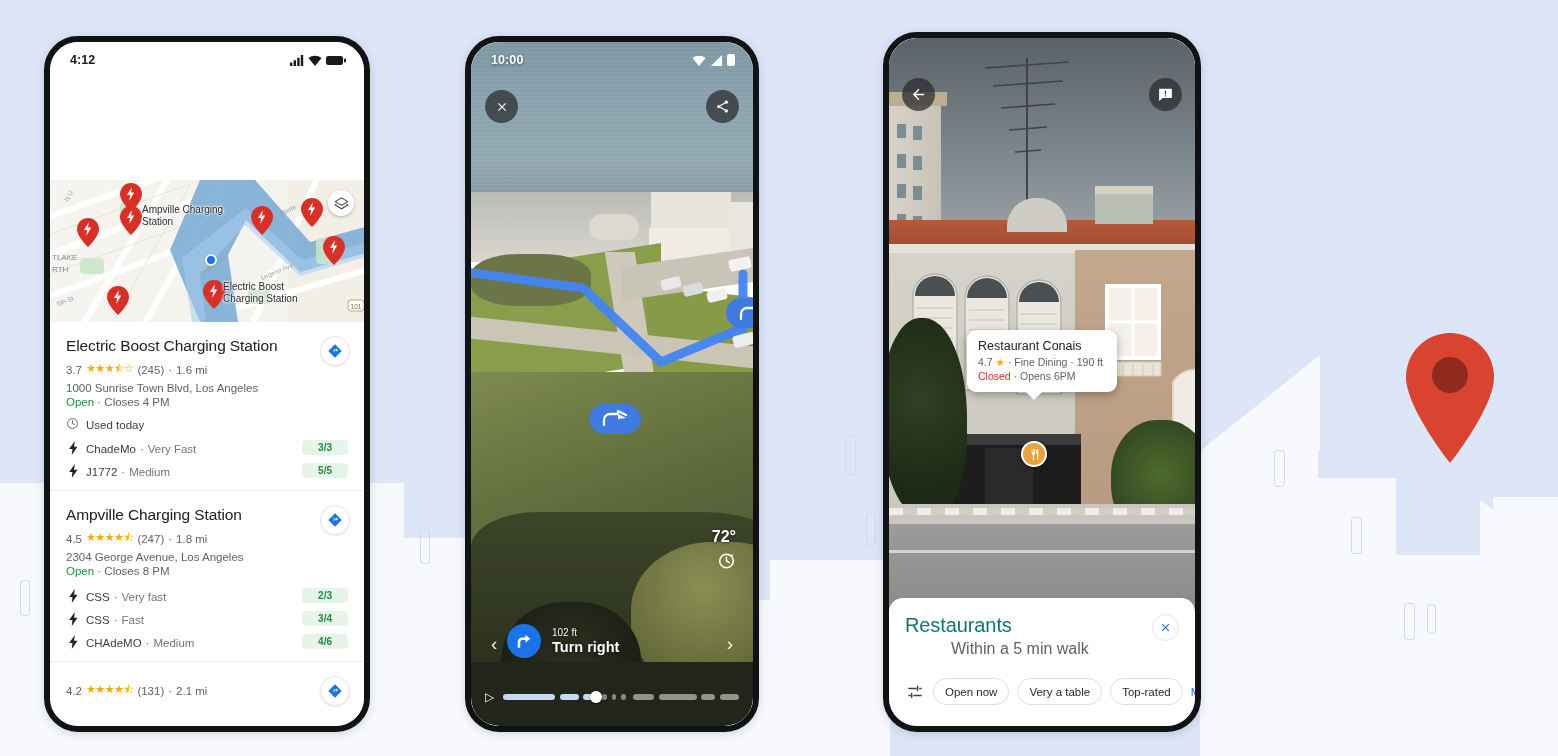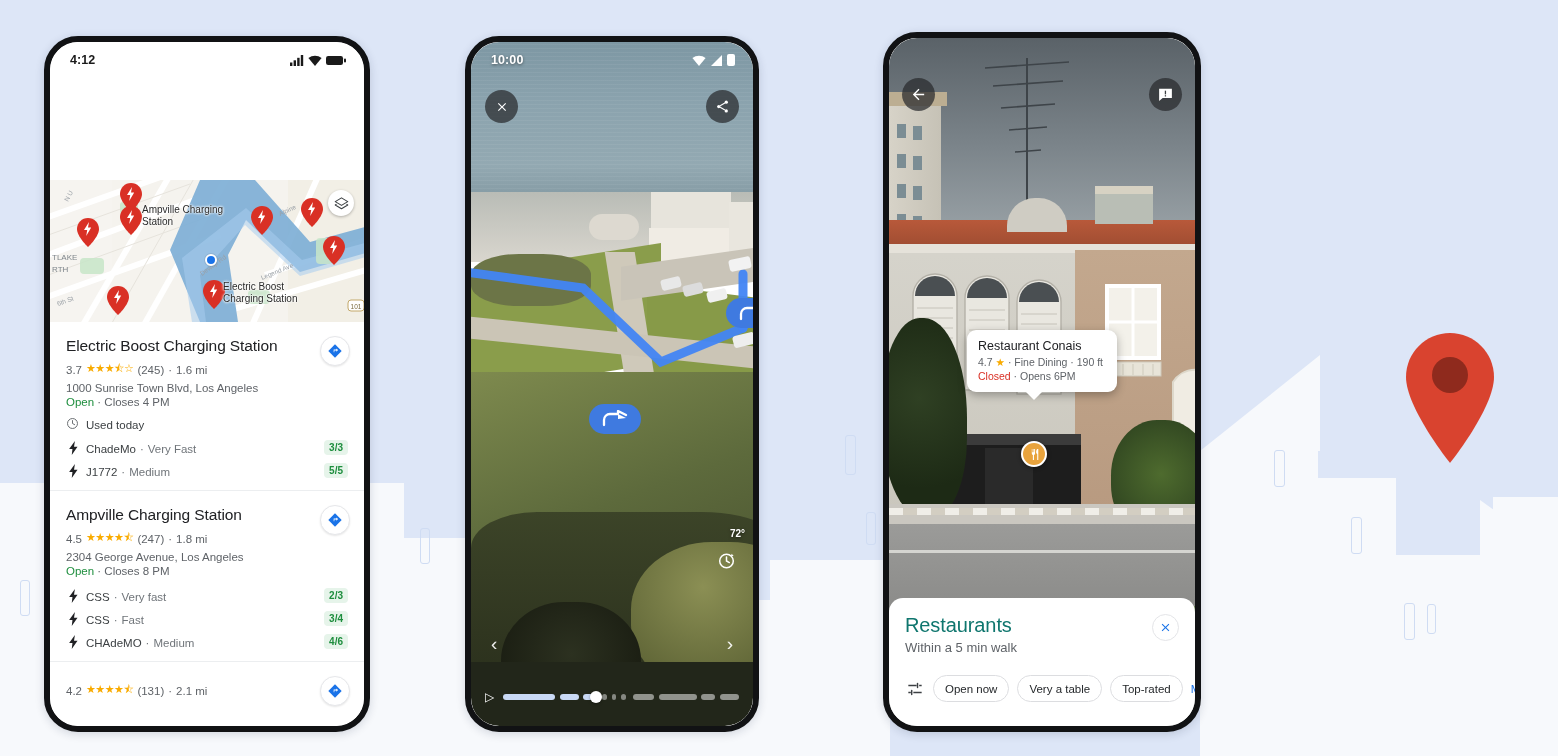--- a/index.html
+++ b/index.html
@@ -83,21 +83,21 @@
   .stars { color:#f9ab00; letter-spacing:-0.5px; font-size:11px; }
   .li-addr { font-size:11.5px; color:#5f6368; margin-top:3px; }
   .li-hours { font-size:11.5px; margin-top:2px; }
   .open { color:#1e8e3e; }
   .li-used { font-size:11.5px; color:#3c4043; margin-top:9px; display:flex; align-items:center; gap:7px; }
   .plugrow { display:flex; align-items:flex-end; margin-top:8px; font-size:11.5px; color:#3c4043; }
   .plugrow .bolt { width:14px; flex:0 0 14px; display:flex; justify-content:center; }
   .plugrow .pname { margin-left:6px; }
   .plugrow .pcount {
     margin-left:auto; background:#e6f4ea; color:#1e8e3e; font-size:10px;
-    border-radius:4px; padding:2px 5px; font-weight:600;
+    border-radius:4px; padding:2px 16px; font-weight:600;
   }
   .dirbtn {
     position:absolute; right:14px; top:14px; width:30px; height:30px; border-radius:50%;
     background:#fff; border:1px solid #e6e7ea; display:flex; align-items:center; justify-content:center;
     box-shadow:0 1px 2px rgba(0,0,0,.10);
   }
 
   
   #phone2 { left:465px; top:36px; width:294px; height:696px; }
   .p2-img { position:absolute; inset:0; }
@@ -107,21 +107,21 @@
     background:repeating-linear-gradient(0deg, rgba(255,255,255,.055) 0 1px, transparent 1px 4px);}
   .shore { position:absolute; top:160px; left:0; right:0; height:60px; background:linear-gradient(#b9bcb6,#d9d6ce); }
   .bldg { position:absolute; background:#eceae4; }
   .grass { position:absolute; background:#7f9442; }
   .path { position:absolute; background:#cfcabc; }
   .rocks { position:absolute; background:#5e6340; }
   .circlebtn {
     position:absolute; width:33px; height:33px; border-radius:50%;
     background:rgba(40,42,44,.72); display:flex; align-items:center; justify-content:center; z-index:20;
   }
-  .temp { position:absolute; right:8px; top:486px; color:#fff; font-size:10px; font-weight:700; z-index:20; text-shadow:0 1px 3px rgba(0,0,0,.55); }
+  .temp { position:absolute; right:17px; top:486px; color:#fff; font-size:16px; font-weight:700; z-index:20; text-shadow:0 1px 3px rgba(0,0,0,.55); }
   .clockico { position:absolute; right:17px; top:509px; z-index:20; }
   .p2-bottom { position:absolute; left:0; right:0; bottom:0; height:120px; z-index:20; }
   .turncard { position:absolute; left:0; right:0; top:18px; display:flex; align-items:center; padding:0 14px; }
   .turnbtn { width:34px; height:34px; border-radius:50%; background:#1a73e8; display:flex; align-items:center; justify-content:center; margin-left:22px; }
   .turn-txt { margin-left:11px; color:#fff; text-shadow:0 1px 4px rgba(0,0,0,.6); }
   .turn-dist { font-size:10px; opacity:.95; }
   .turn-label { font-size:14.5px; font-weight:700; margin-top:1px; }
   .arrowL, .arrowR { position:absolute; top:27px; color:rgba(255,255,255,.92); font-size:19px; }
   .arrowL { left:20px; } .arrowR { right:20px; }
   .scrub { position:absolute; left:14px; right:14px; bottom:22px; display:flex; align-items:center; gap:9px; }
@@ -153,21 +153,21 @@
   .poi-marker {
     position:absolute; left:132px; top:403px; width:26px; height:26px; border-radius:50%;
     background:#e8a33d; border:2.5px solid #fff; display:flex; align-items:center; justify-content:center; z-index:21;
     box-shadow:0 1px 4px rgba(0,0,0,.4);
   }
   .sheet {
     position:absolute; left:0; right:0; bottom:0; height:128px; background:#fff;
     border-radius:14px 14px 26px 26px; z-index:25; padding:16px 16px 0 16px;
   }
   .sheet-title { font-size:20px; color:#0f766e; letter-spacing:-.1px; }
-  .sheet-sub { font-size:13px; color:#5f6368; margin-top:3px; }
+  .sheet-sub { font-size:16px; color:#5f6368; margin-top:3px;margin-left:46px; }
   .sheet-close {
     position:absolute; right:16px; top:16px; width:27px; height:27px; border-radius:50%;
     border:1px solid #e4e5e8; display:flex; align-items:center; justify-content:center;
   }
   .sheet-chips { display:flex; align-items:center; gap:8px; margin-top:20px; }
   .more-link { color:#1a73e8; font-size:11.5px; white-space:nowrap; }
 </style>
 </head>
 <body>
 
@@ -595,20 +595,31 @@
         <svg width="19" height="19" viewBox="0 0 24 24">
             <circle cx="12" cy="12.6" r="8.6" fill="none" stroke="#fff" stroke-width="1.9"></circle>
             <path d="M12 7.6v5l3.6 2" stroke="#fff" stroke-width="1.9" fill="none" stroke-linecap="round"></path>
             <path d="M18.4 3.4 21 5.9l-3.3.6z" fill="#fff"></path>
           </svg>
       </div>
 
       <div class="p2-bottom">
         <span class="arrowL">‹</span>
         <span class="arrowR">›</span>
+        <div class="turncard">
+          <div class="turnbtn">
+            <svg width="18" height="18" viewBox="0 0 24 24">
+                <path d="M14 3.6 20.4 9 14 14.4v-3.6H9.6A2.6 2.6 0 0 0 7 13.4V21H3.6v-7.6A6 6 0 0 1 9.6 7.4H14z" fill="#fff"></path>
+              </svg>
+          </div>
+          <div class="turn-txt">
+            <div class="turn-dist">102 ft</div>
+            <div class="turn-label">Turn right</div>
+          </div>
+        </div>
         <div class="scrub">
           <span class="playico">▷</span>
           <div class="track">
             <div class="seg" style="left:0;width:22%;background:#c9d9f5;"></div>
             <div class="seg" style="left:24%;width:8%;background:#c9d9f5;"></div>
             <div class="seg" style="left:34%;width:4%;background:#c9d9f5;"></div>
             <div class="seg" style="left:42%;width:2%;background:rgba(255,255,255,.45);"></div>
             <div class="seg" style="left:46%;width:2%;background:rgba(255,255,255,.45);"></div>
             <div class="seg" style="left:50%;width:2%;background:rgba(255,255,255,.45);"></div>
             <div class="seg" style="left:55%;width:9%;background:rgba(255,255,255,.5);"></div>

